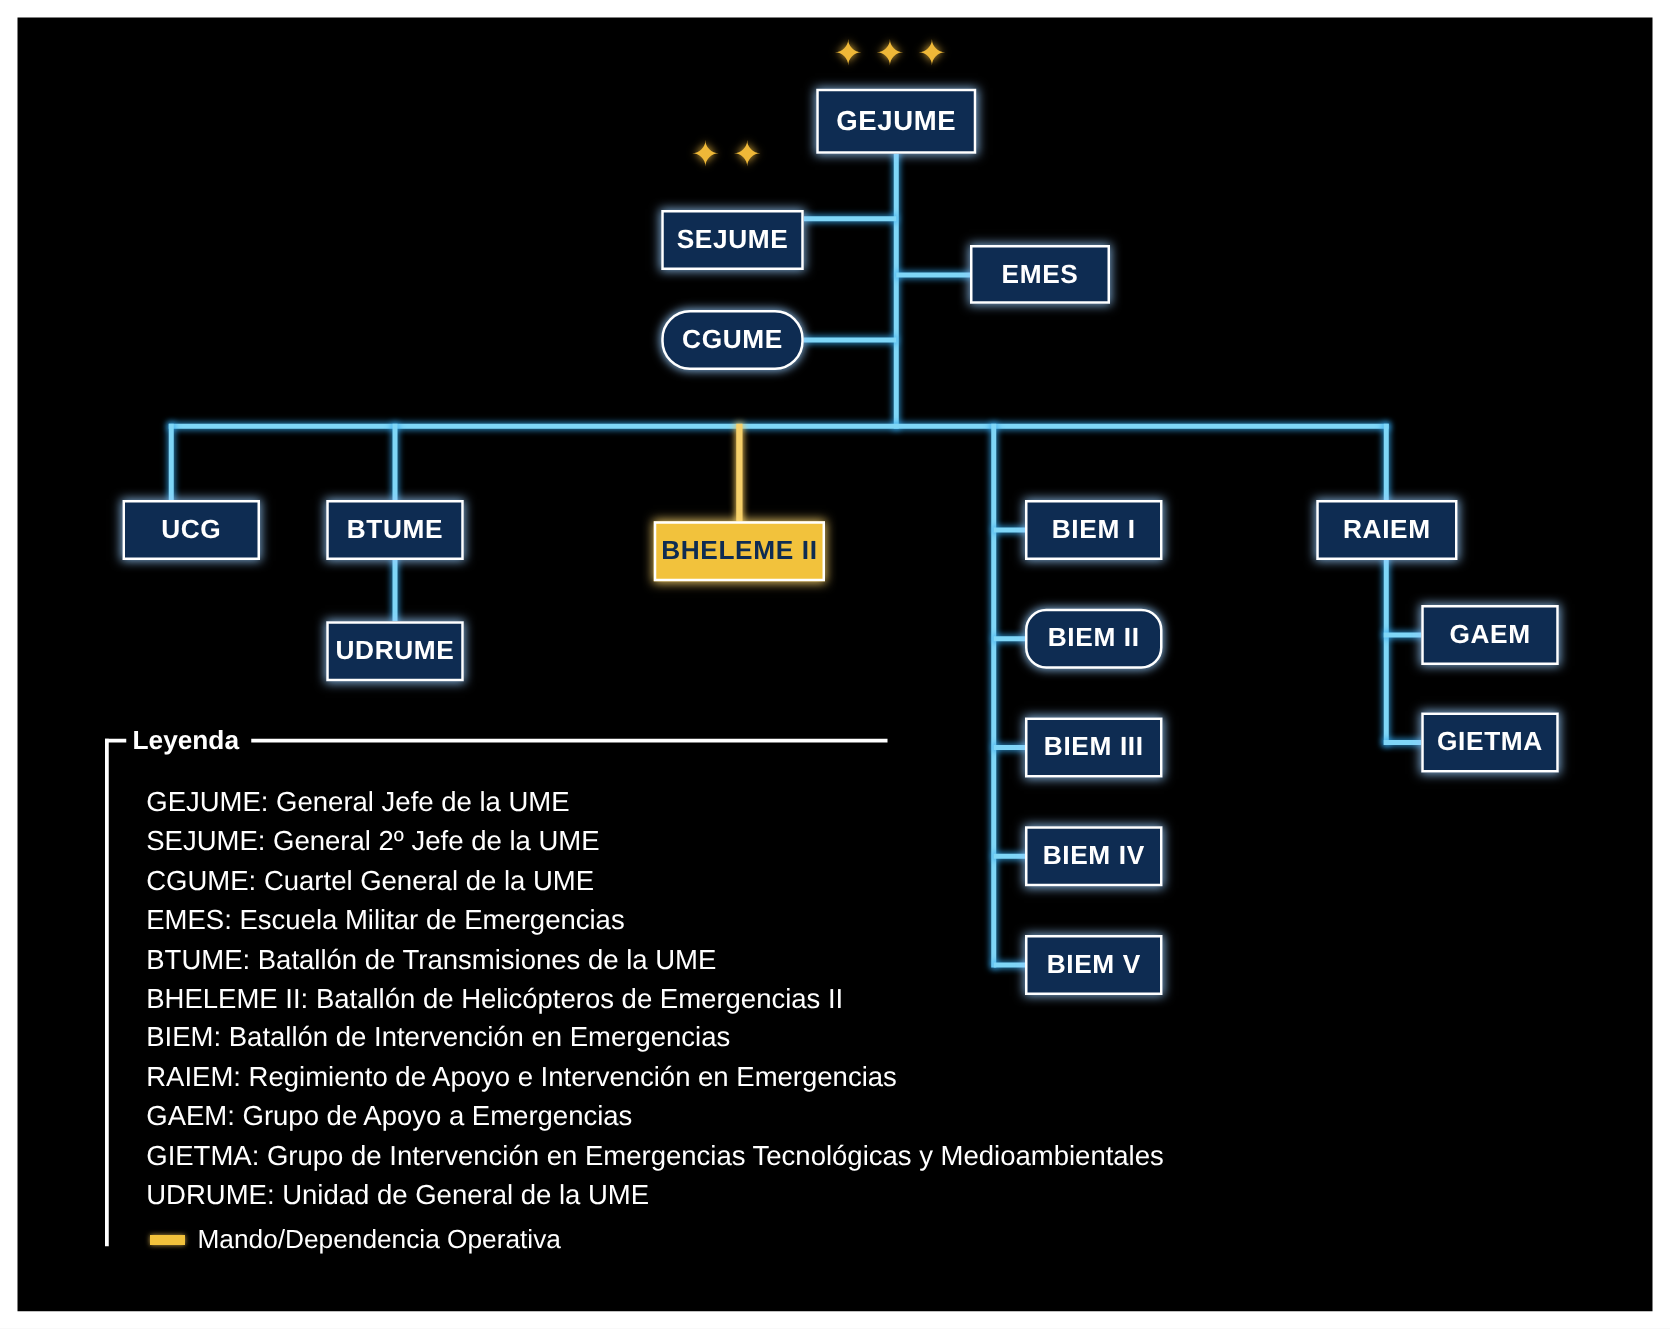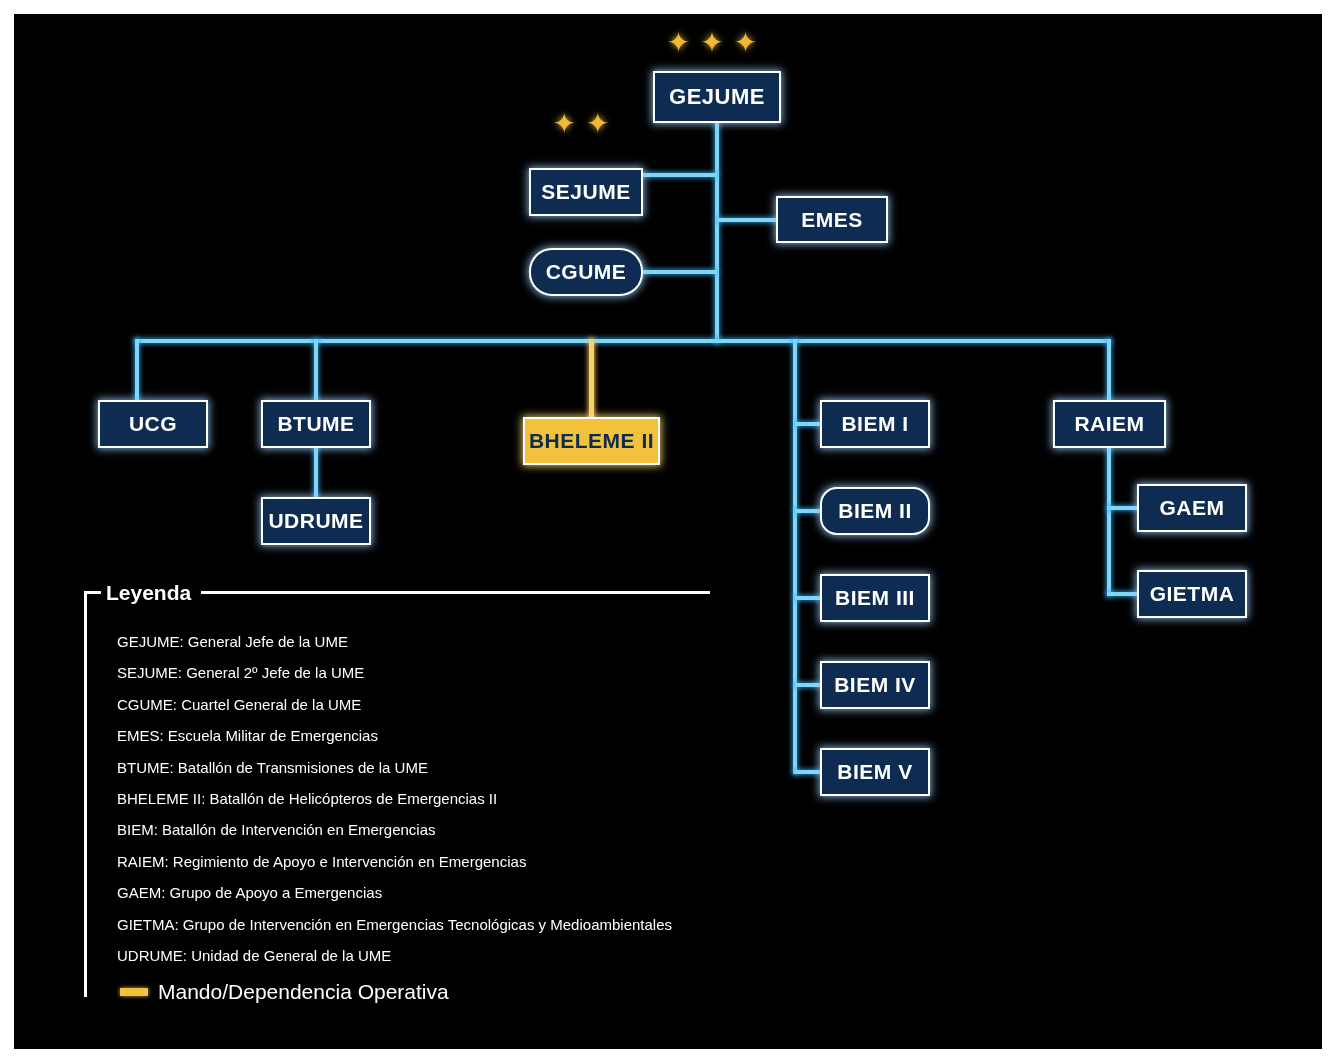--- a/index.html
+++ b/index.html
@@ -73,21 +73,21 @@
   .s-sejume { left: 529px; top: 107px; width: 114px; }
 
   
   .lg-line { position: absolute; background: #ffffff; }
   .lg-v    { left: 84px;  top: 591px; width: 3px;   height: 406px; }
   .lg-tick { left: 84px;  top: 591px; width: 17px;  height: 3px; }
   .lg-rule { left: 201px; top: 591px; width: 509px; height: 3px; }
   .legend-title { position: absolute; left: 106px; top: 581px; color: #ffffff;
                   font-weight: bold; font-size: 21px; }
   .legend-items { position: absolute; left: 117px; top: 626px; color: #ffffff;
-                  font-size: 15px; line-height: 31.4px; white-space: nowrap; }
+                  font-size: 22px; line-height: 31.4px; white-space: nowrap; }
   .legend-swatch { position: absolute; left: 120px; top: 988px; width: 28px; height: 8px;
                    background: #f2c23c; box-shadow: 0 0 4px rgba(246,200,90,.8); }
   .legend-op-label { position: absolute; left: 158px; top: 980px; color: #ffffff; font-size: 21px; }
 </style>
 </head>
 <body>
 
 <div class="canvas">
   <div class="board"></div>
 

